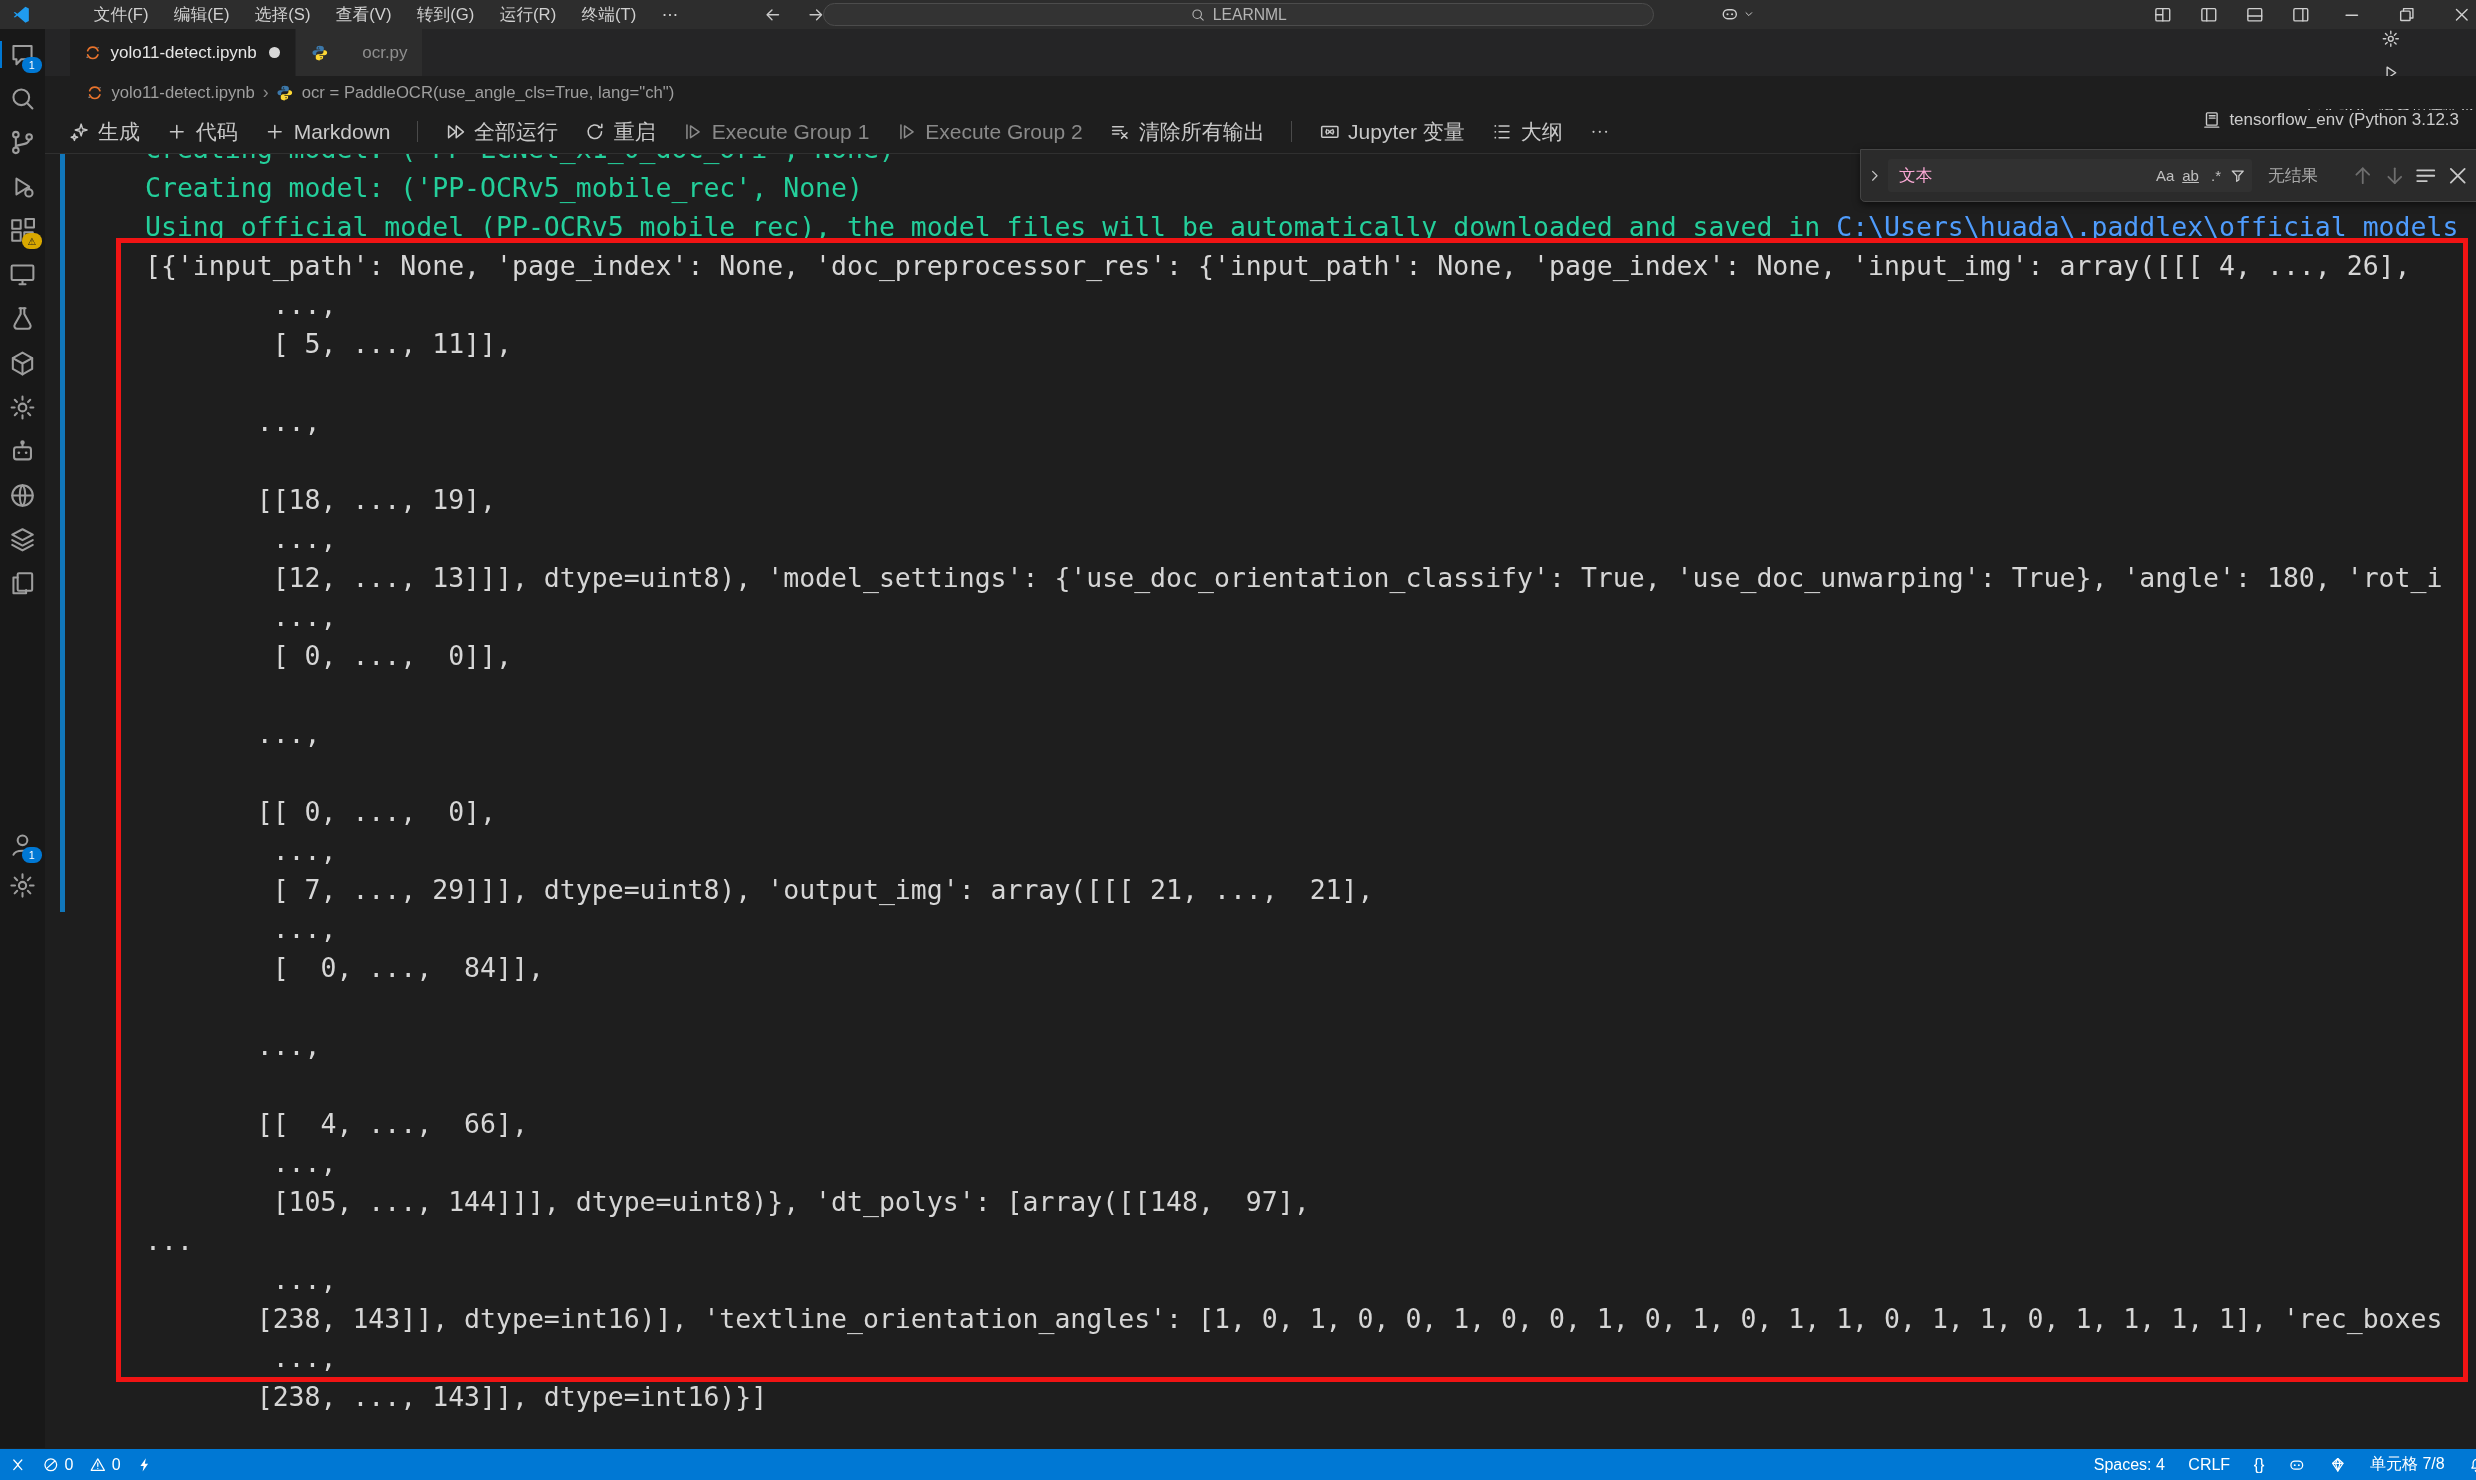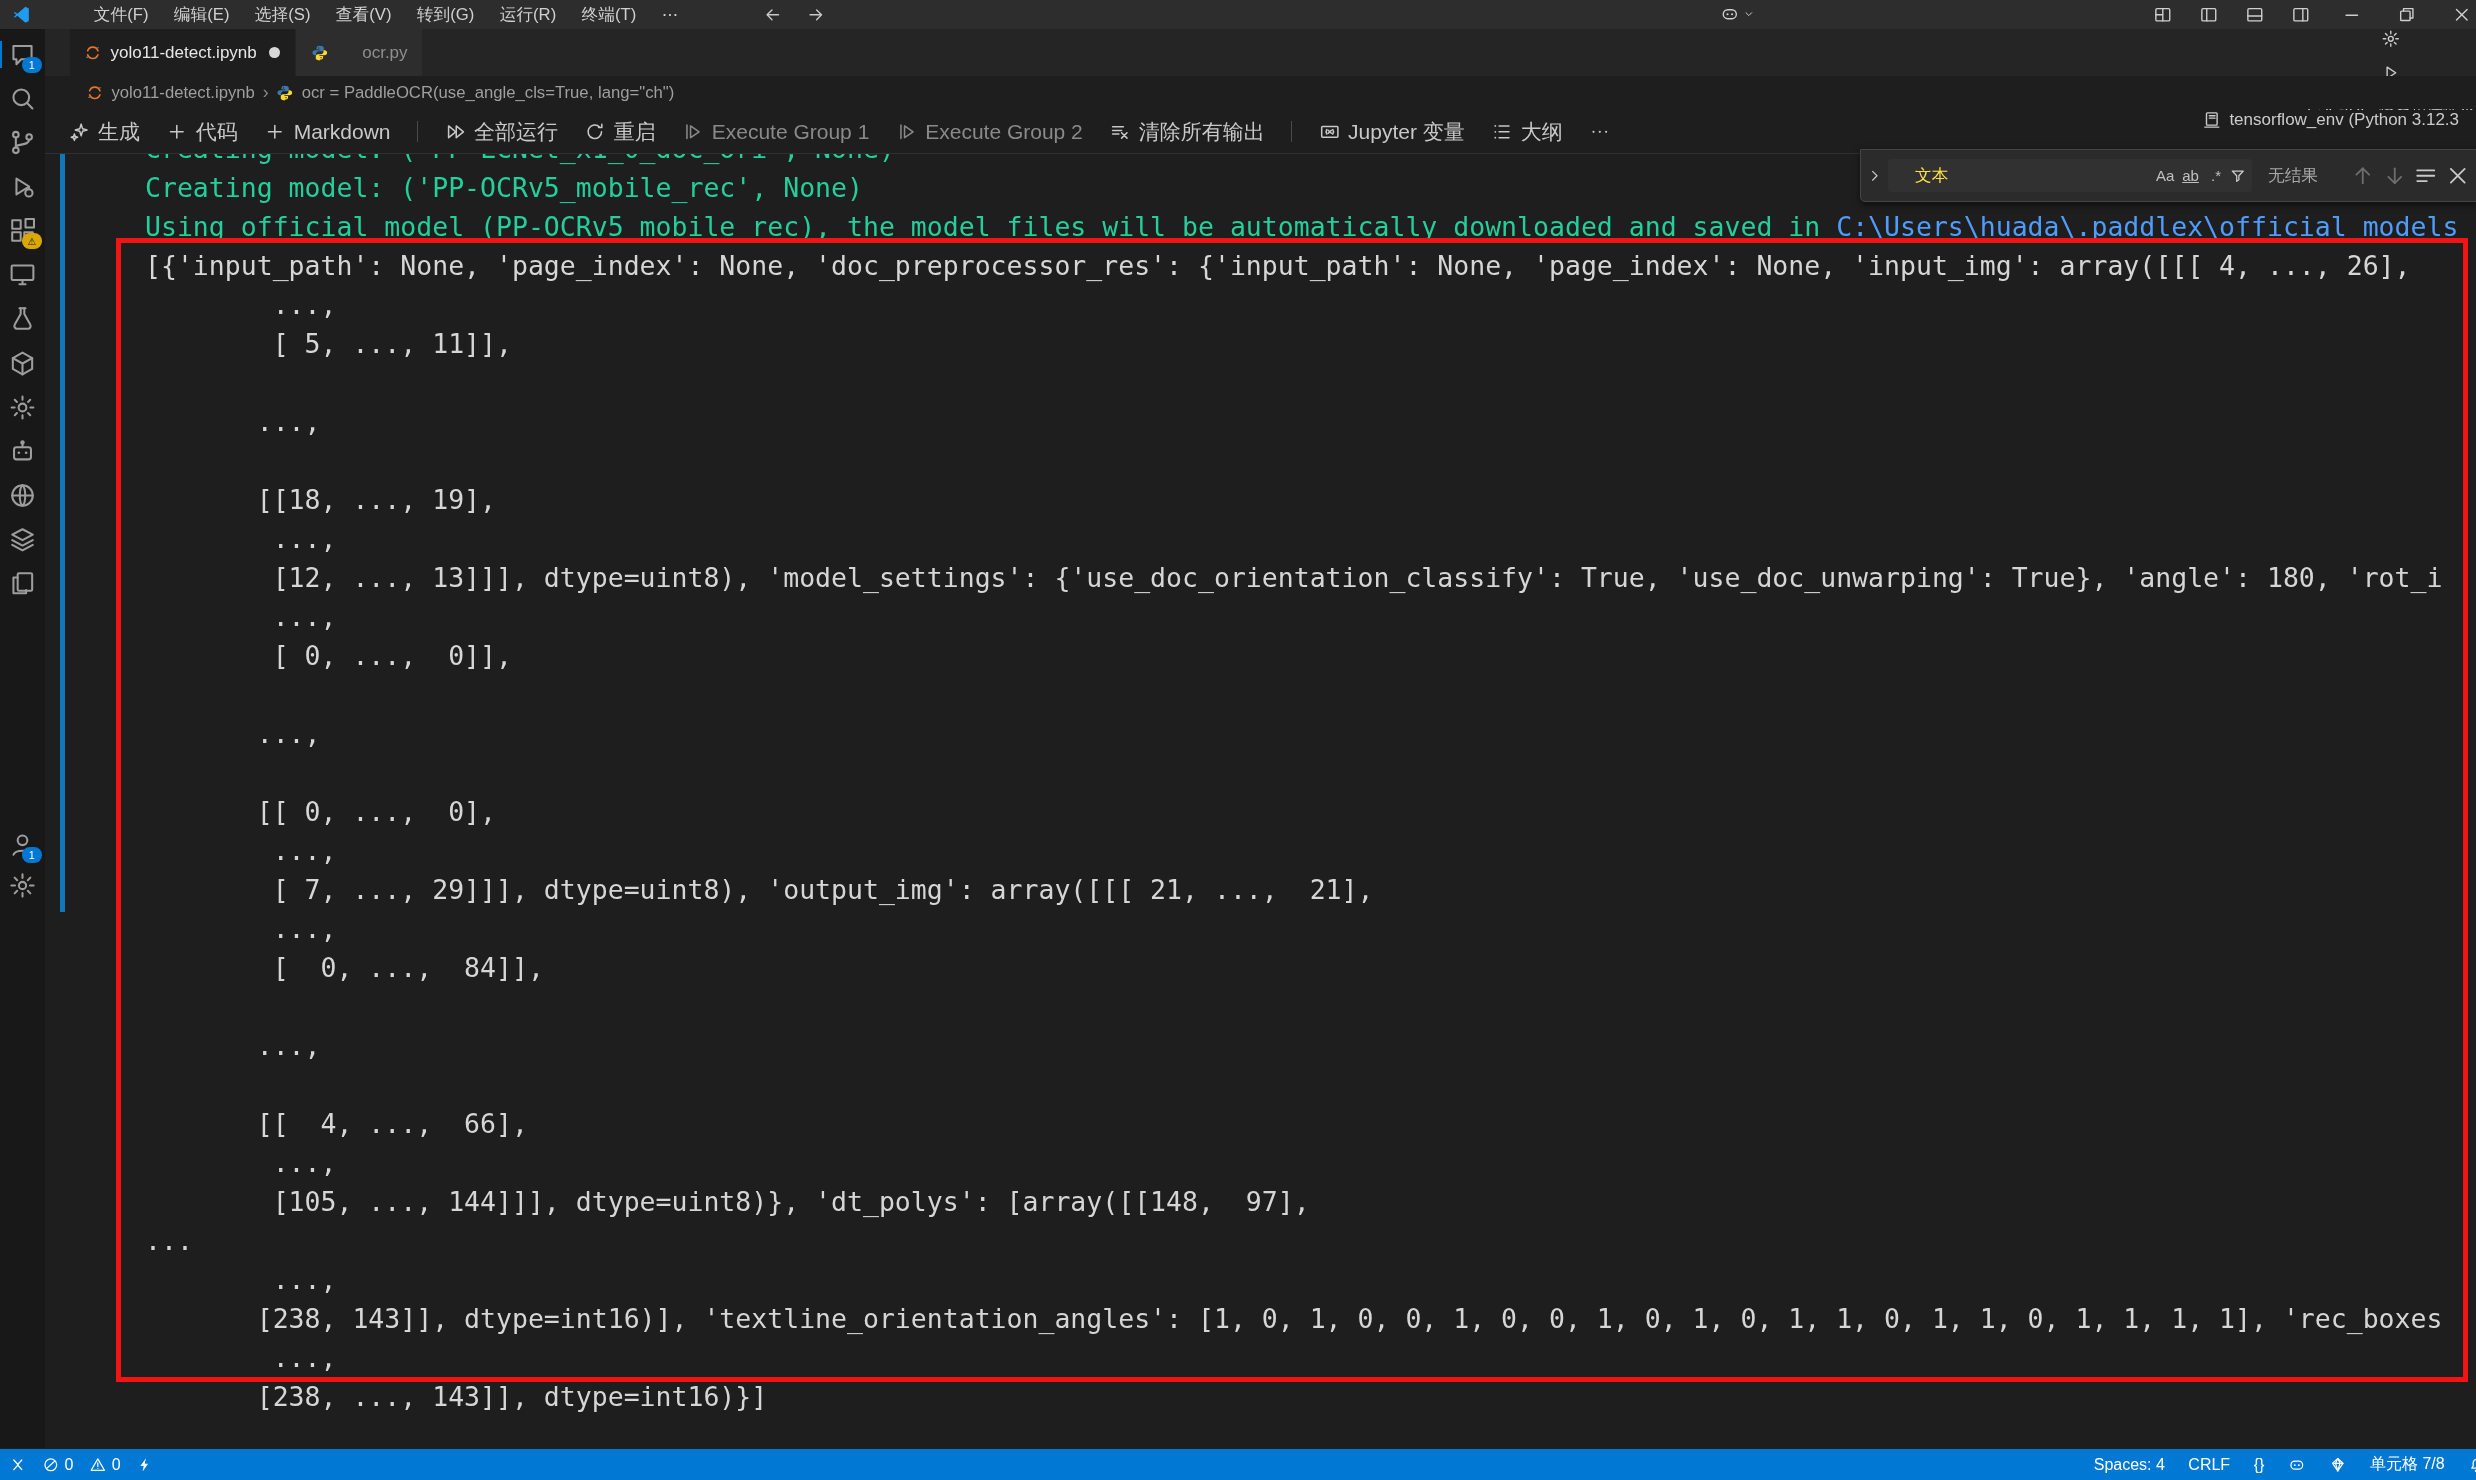--- a/index.html
+++ b/index.html
@@ -55,21 +55,21 @@
   .output{position:absolute;left:145px;top:129px;z-index:1;font-family:"DejaVu Sans Mono","Liberation Mono",monospace;font-size:26.5px;line-height:39px;white-space:pre;color:#d6d6d6;}
   .out-line{height:39px;}
   .s-info{color:#24cf9b;}
   .s-link{color:#4f9cfc;text-decoration:underline;}
   .red-rect{position:absolute;left:116px;top:238px;width:2352px;height:1144px;border:5.9px solid #f11414;box-sizing:border-box;z-index:4;}
 
   
   .findwidget{position:absolute;left:1860px;top:149px;width:617px;height:53px;background:#2b2b2b;border:1px solid #454545;border-radius:0 0 0 4.9px;box-sizing:border-box;display:flex;align-items:center;z-index:12;box-shadow:0 2.9px 7.8px rgba(0,0,0,.5);}
   .fw-chev{width:27.4px;height:51px;display:flex;align-items:center;justify-content:center;color:#c5c5c5;}
   .find-input{width:349px;height:33px;background:#313131;border-radius:2.9px;display:flex;align-items:center;padding:0 5.9px 0 10.8px;font-size:16.7px;}
-  .fw-ph{flex:1;color:#fde047;margin-left:16px;}
+  .fw-ph{flex:1;color:#f9a8d4;}
   .find-opt{width:25.5px;text-align:center;color:#c0c0c0;font-size:15px;flex:none;}
   .find-opt.uw{text-decoration:underline;}
   .find-results{color:#a8a8a8;font-size:16.7px;margin:0 11.8px 0 15.7px;width:71px;white-space:nowrap;}
   .fw-btn{width:25.5px;height:25.5px;color:#c8c8c8;margin-right:5.9px;}
   .fw-btn.dimmed{color:#6e6e6e;}
 
   
   .statusbar{position:absolute;left:0;bottom:0;width:2477px;height:31px;background:#0078d4;color:#ffffff;display:flex;align-items:center;font-size:16px;z-index:10;overflow:hidden;}
   .sb-left{display:flex;align-items:center;gap:15.7px;padding-left:8.8px;}
   .sb-right{margin-left:auto;display:flex;align-items:center;gap:23.5px;margin-right:-8.8px;}
@@ -102,20 +102,29 @@
           <path d="M19 12H6"></path>
           <path d="m11 6-6 6 6 6"></path>
         </svg>
       </span>
     <span class="icon navbtn" style="left:806px">
         <svg viewBox="0 0 24 24" fill="none" stroke="currentColor" stroke-width="1.7" stroke-linecap="round" stroke-linejoin="round">
           <path d="M5 12h13"></path>
           <path d="m13 6 6 6-6 6"></path>
         </svg>
       </span>
+    <div class="cmd-center">
+      <span class="icon i16">
+          <svg viewBox="0 0 24 24" fill="none" stroke="currentColor" stroke-width="1.7" stroke-linecap="round" stroke-linejoin="round">
+            <circle cx="11" cy="11" r="6.5"></circle>
+            <path d="m15.8 15.8 4.4 4.4"></path>
+          </svg>
+        </span>
+      <span>LEARNML</span>
+    </div>
     <div class="tb-copilot">
       <span class="icon i20">
           <svg viewBox="0 0 24 24" fill="none" stroke="currentColor" stroke-width="1.7" stroke-linecap="round" stroke-linejoin="round">
             <rect x="4" y="7" width="16" height="11" rx="5.5"></rect>
             <circle cx="9.2" cy="12.5" r="1.3" fill="currentColor" stroke="none"></circle>
             <circle cx="14.8" cy="12.5" r="1.3" fill="currentColor" stroke="none"></circle>
           </svg>
         </span>
       <span class="icon i14">
           <svg viewBox="0 0 24 24" fill="none" stroke="currentColor" stroke-width="1.7" stroke-linecap="round" stroke-linejoin="round">

